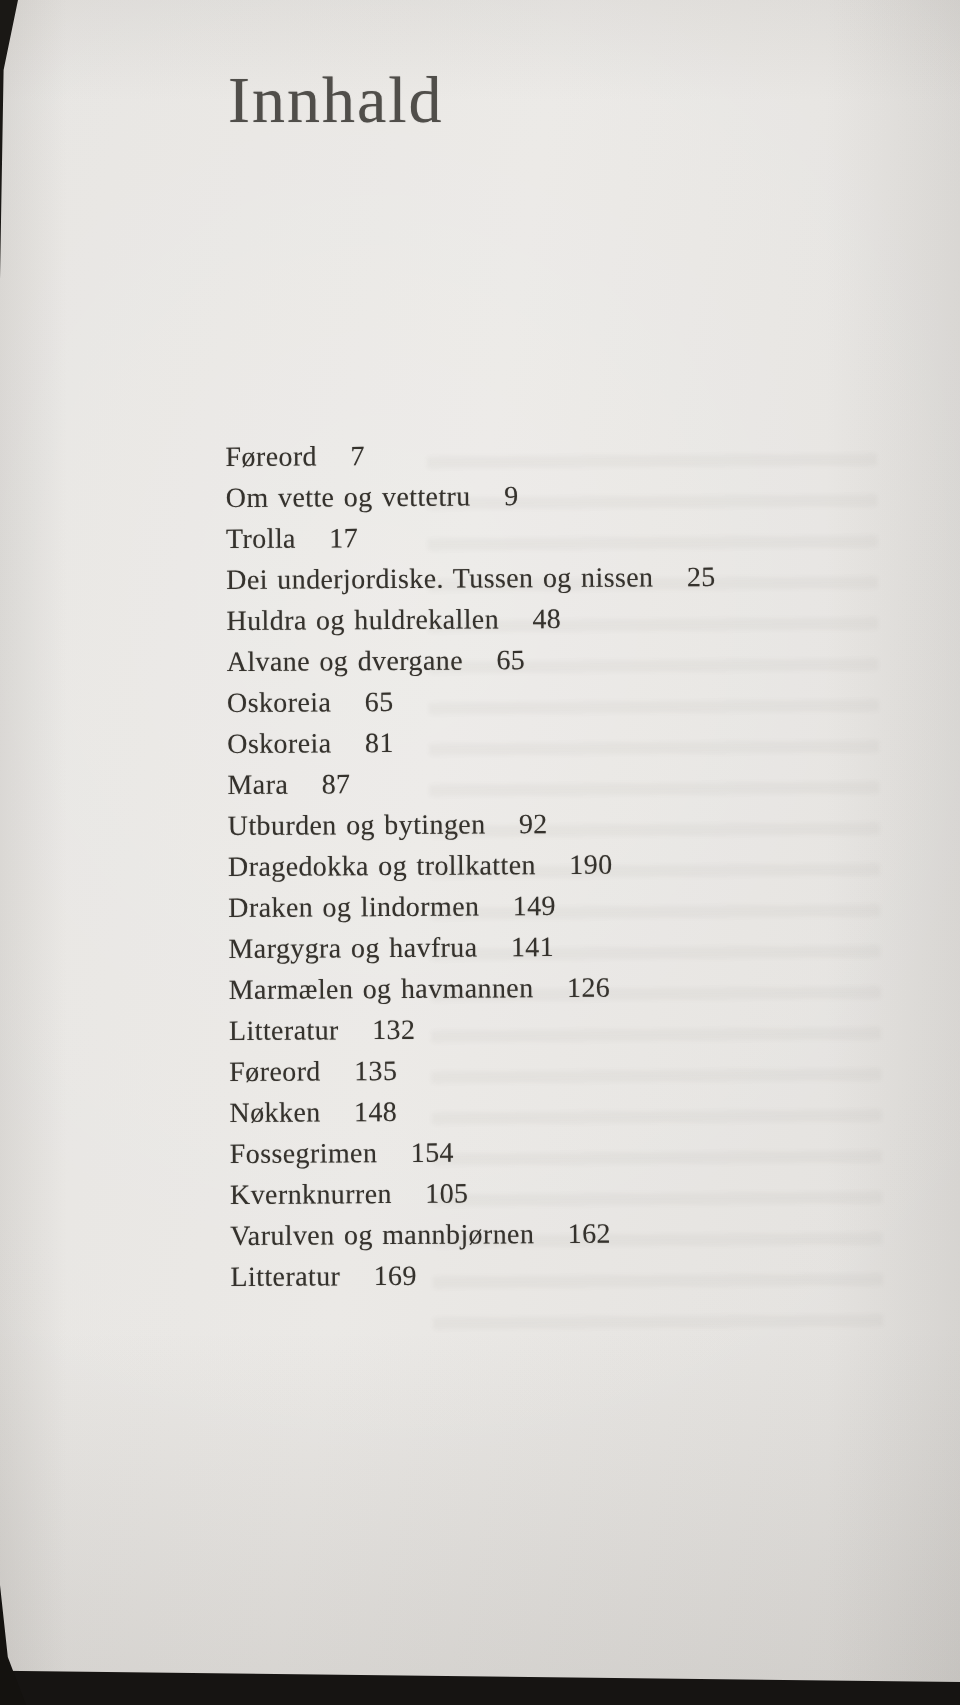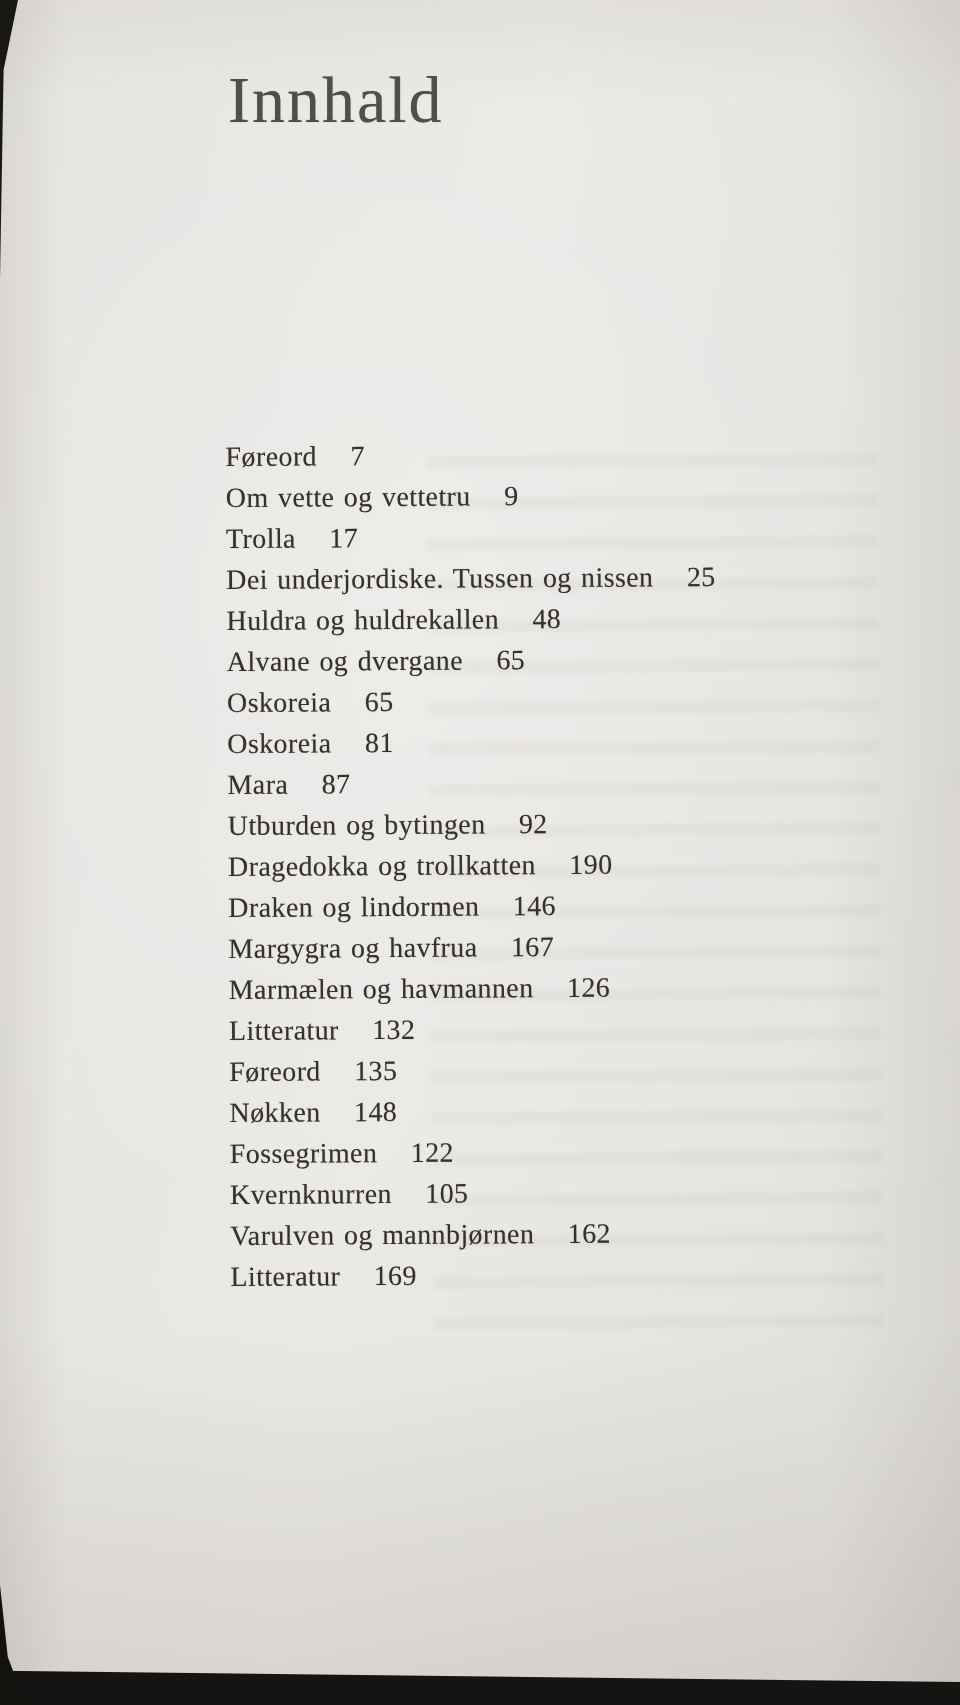--- a/index.html
+++ b/index.html
@@ -174,45 +174,45 @@
         <li class="toc-entry">
     <span class="entry-label">Utburden og bytingen</span>
     <span class="page-num">92</span>
   </li>
         <li class="toc-entry">
     <span class="entry-label">Dragedokka og trollkatten</span>
     <span class="page-num">190</span>
   </li>
         <li class="toc-entry">
     <span class="entry-label">Draken og lindormen</span>
-    <span class="page-num">146</span>
+    <span class="page-num">149</span>
   </li>
         <li class="toc-entry">
     <span class="entry-label">Margygra og havfrua</span>
-    <span class="page-num">167</span>
+    <span class="page-num">141</span>
   </li>
         <li class="toc-entry">
     <span class="entry-label">Marmælen og havmannen</span>
     <span class="page-num">126</span>
   </li>
         <li class="toc-entry">
     <span class="entry-label">Litteratur</span>
     <span class="page-num">132</span>
   </li>
         <li class="toc-entry">
     <span class="entry-label">Føreord</span>
     <span class="page-num">135</span>
   </li>
         <li class="toc-entry">
     <span class="entry-label">Nøkken</span>
     <span class="page-num">148</span>
   </li>
         <li class="toc-entry">
     <span class="entry-label">Fossegrimen</span>
-    <span class="page-num">122</span>
+    <span class="page-num">154</span>
   </li>
         <li class="toc-entry">
     <span class="entry-label">Kvernknurren</span>
     <span class="page-num">105</span>
   </li>
         <li class="toc-entry">
     <span class="entry-label">Varulven og mannbjørnen</span>
     <span class="page-num">162</span>
   </li>
         <li class="toc-entry">

